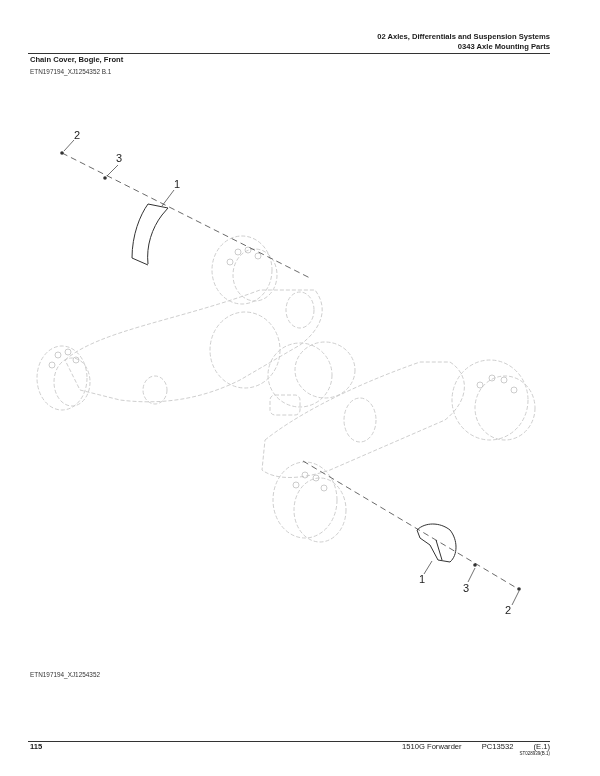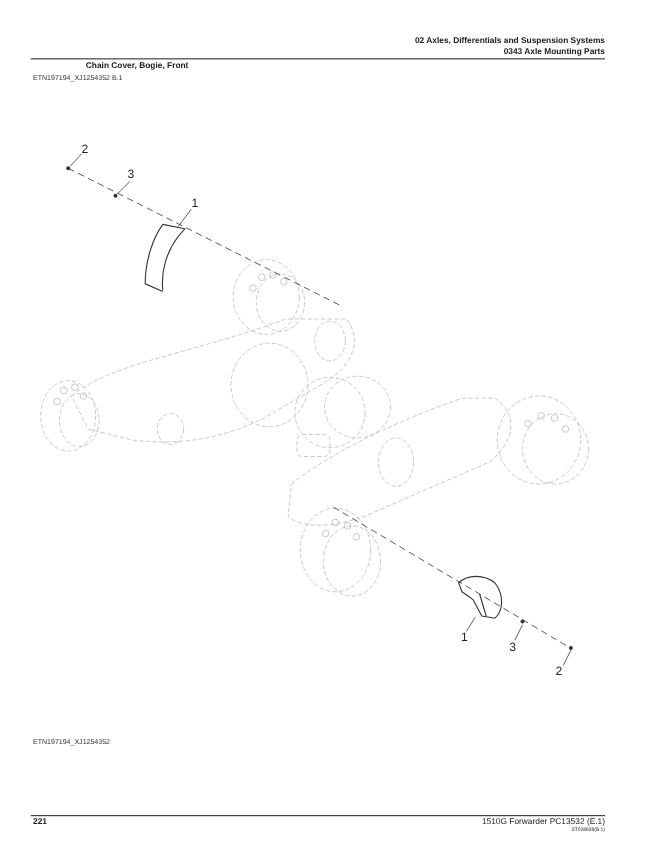--- a/index.html
+++ b/index.html
@@ -1,28 +1,28 @@
 <!DOCTYPE html>
 <html><head>
 <meta charset="utf-8">
 <style>
   html, body { margin: 0; padding: 0; background: #ffffff; }
   body { width: 600px; height: 776px; position: relative; overflow: hidden;
          font-family: "Liberation Sans", sans-serif; color: #1a1a1a; }
   .hdr-right { position: absolute; right: 50px; top: 32px; text-align: right;
                font-size: 7.6px; font-weight: bold; line-height: 10px; margin-left: 44px; }
   .hdr-rule { position: absolute; left: 28px; right: 50px; top: 53px; height: 1px; background: #333; }
-  .title { position: absolute; left: 30px; top: 55px; font-size: 7.6px; font-weight: bold; margin-left: 48px; }
+  .title { position: absolute; left: 30px; top: 55px; font-size: 7.6px; font-weight: bold; }
   .subtitle { position: absolute; left: 30px; top: 68px; font-size: 6.4px; color: #333; }
   .fig-id { position: absolute; left: 30px; top: 671px; font-size: 6.4px; color: #333; }
   .ftr-rule { position: absolute; left: 28px; right: 50px; top: 741px; height: 1px; background: #333; }
   .page-no { position: absolute; left: 30px; top: 742px; font-size: 7.6px; font-weight: bold; }
   .ftr-right { position: absolute; right: 50px; top: 742px; text-align: right; font-size: 7.6px; line-height: 9px; }
   .ftr-code { font-size: 4.5px; line-height: 6px; }
-  .ftr-right span { margin-left: 0; }
+  .ftr-right span { margin-left: 18px; }
   svg.drawing { position: absolute; left: 0; top: 0; }
   .callout { font-family: "Liberation Sans", sans-serif; font-size: 11px; fill: #222; }
 </style>
 </head>
 <body>
 
 <div class="hdr-right">
   <div>02 Axles, Differentials and Suspension Systems</div>
   <div>0343 Axle Mounting Parts</div>
 </div>
@@ -110,21 +110,21 @@
   <text class="callout" x="116" y="162">3</text>
   <text class="callout" x="174" y="188">1</text>
   <text class="callout" x="419" y="583">1</text>
   <text class="callout" x="463" y="592">3</text>
   <text class="callout" x="505" y="614">2</text>
 </svg>
 
 <div class="fig-id">ETN197194_XJ1254352</div>
 
 <div class="ftr-rule"></div>
-<div class="page-no">221</div>
+<div class="page-no">115</div>
 <div class="ftr-right">
   <div>
     <span>1510G Forwarder</span>
     <span>PC13532</span>
     <span>(E.1)</span>
   </div>
   <div class="ftr-code">ST028939(B.1)</div>
 </div>
 
 </body></html>

